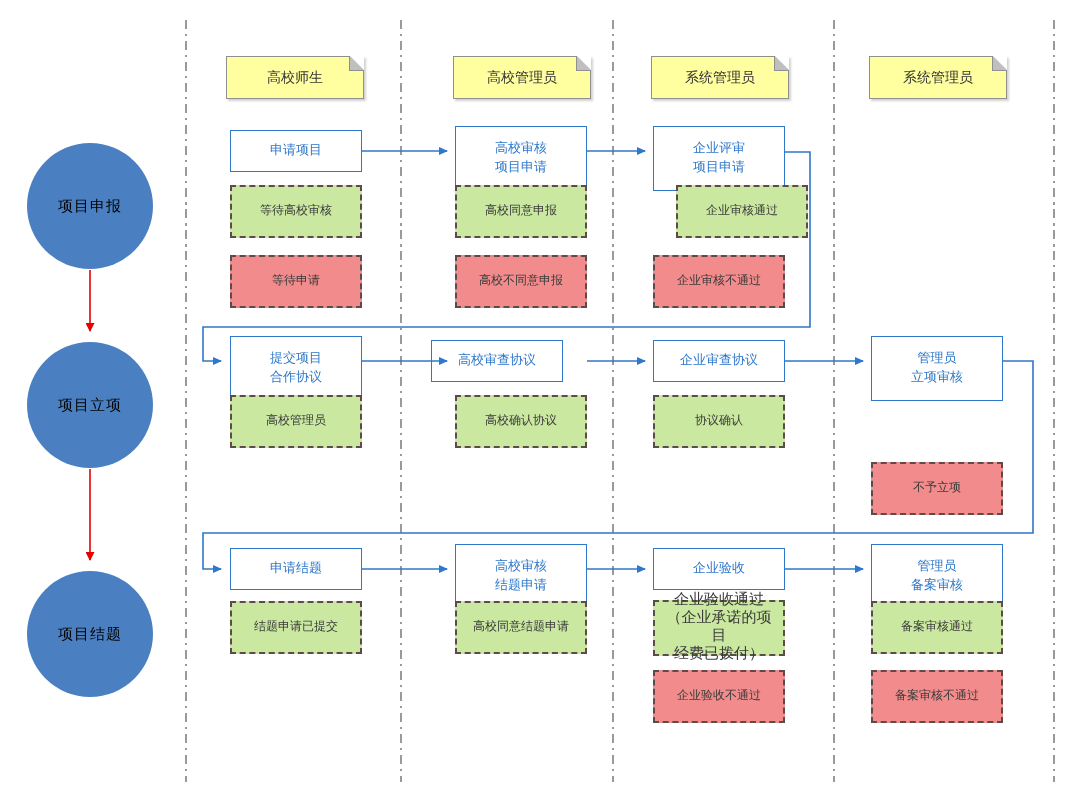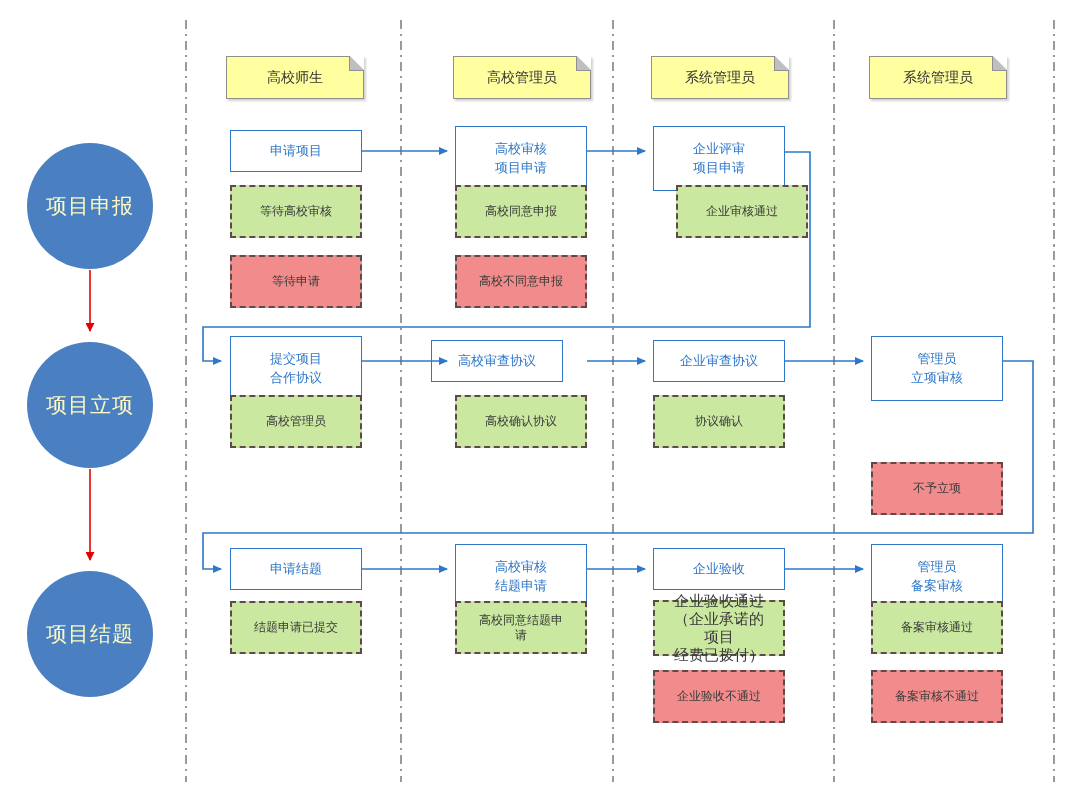--- a/index.html
+++ b/index.html
@@ -1,17 +1,17 @@
 <!DOCTYPE html>
 <html><head>
 <meta charset="utf-8">
 <style>
   html,body{margin:0;padding:0;background:#ffffff;}
   body{font-family:"Liberation Sans","DejaVu Sans",sans-serif;}
-  #canvas{position:relative;width:1080px;height:812px;background:#ffffff;overflow:hidden;}
+  #canvas{position:relative;width:1080px;height:812px;background:#ffffff;overflow:hidden;font-family:Liberation Mono, monospace;}
 
   
   .lane-line{position:absolute;top:20px;height:762px;width:2px;
     background:repeating-linear-gradient(to bottom,#9a9a9a 0 9px,transparent 9px 14px,#9a9a9a 14px 16.5px,transparent 16.5px 21px);}
 
   
   .note{position:absolute;width:136px;height:41px;background:#ffffa0;border:1px solid #8f8f8f;
     display:flex;align-items:center;justify-content:center;font-size:14px;color:#333;
     box-shadow:1.5px 1.5px 2px rgba(0,0,0,.18);}
   .note .fold{position:absolute;top:-1px;right:-1px;width:14px;height:14px;
@@ -20,28 +20,28 @@
 
   
   .pbox{position:absolute;width:132px;background:#ffffff;border:1px solid #2e77c9;color:#2e77c9;
     display:flex;align-items:center;justify-content:center;text-align:center;
     font-size:13px;line-height:1.4;white-space:pre-line;box-sizing:border-box;}
   .h1{height:42px}.h2{height:65px}
 
   
   .sbox{position:absolute;width:132px;height:53px;border:2px dashed #5d4a4a;box-sizing:border-box;
     display:flex;align-items:center;justify-content:center;text-align:center;
-    font-size:12px;line-height:1.2;color:#3a3a3a;white-space:pre-line;padding:17px;}
+    font-size:12px;line-height:1.2;color:#3a3a3a;white-space:pre-line;padding:11px;}
   .green{background:#cbe8a1}
   .red{background:#f28c8c}
 
   
   .circle{position:absolute;left:27px;width:126px;height:126px;border-radius:50%;
-    background:#4a80c2;color:#fef9c3;display:flex;align-items:center;justify-content:center;
-    font-size:21px;letter-spacing:1px;}
+    background:#4a80c2;color:#000000;display:flex;align-items:center;justify-content:center;
+    font-size:15px;letter-spacing:1px;}
 
   #connectors{position:absolute;left:0;top:0;pointer-events:none;}
 </style>
 </head>
 <body>
 
 <div id="canvas">
 
   <div class="lane-line" style="left:185px"></div>
   <div class="lane-line" style="left:400px"></div>
@@ -81,20 +81,21 @@
 项目申请</div>
   <div class="pbox h2" style="left:653px;top:126px">企业评审
 项目申请</div>
 
   <div class="sbox green" style="left:230px;top:185px">等待高校审核</div>
   <div class="sbox green" style="left:455px;top:185px">高校同意申报</div>
   <div class="sbox green" style="left:676px;top:185px">企业审核通过</div>
 
   <div class="sbox red" style="left:230px;top:255px">等待申请</div>
   <div class="sbox red" style="left:455px;top:255px">高校不同意申报</div>
+  <div class="sbox red" style="left:653px;top:255px">企业审核不通过</div>
 
   <div class="pbox h2" style="left:230px;top:336px">提交项目
 合作协议</div>
   <div class="pbox h1" style="left:431px;top:340px">高校审查协议</div>
   <div class="pbox h1" style="left:653px;top:340px">企业审查协议</div>
   <div class="pbox h2" style="left:871px;top:336px">管理员
 立项审核</div>
 
   <div class="sbox green" style="left:230px;top:395px">高校管理员</div>
   <div class="sbox green" style="left:455px;top:395px">高校确认协议</div>

